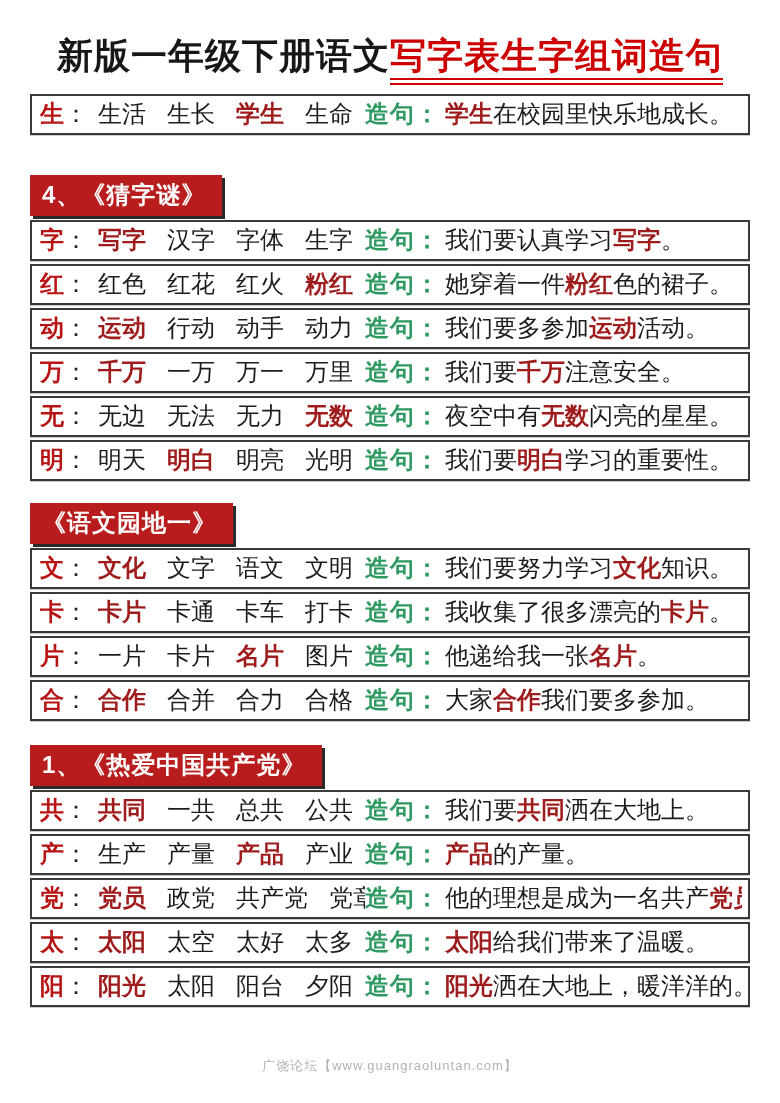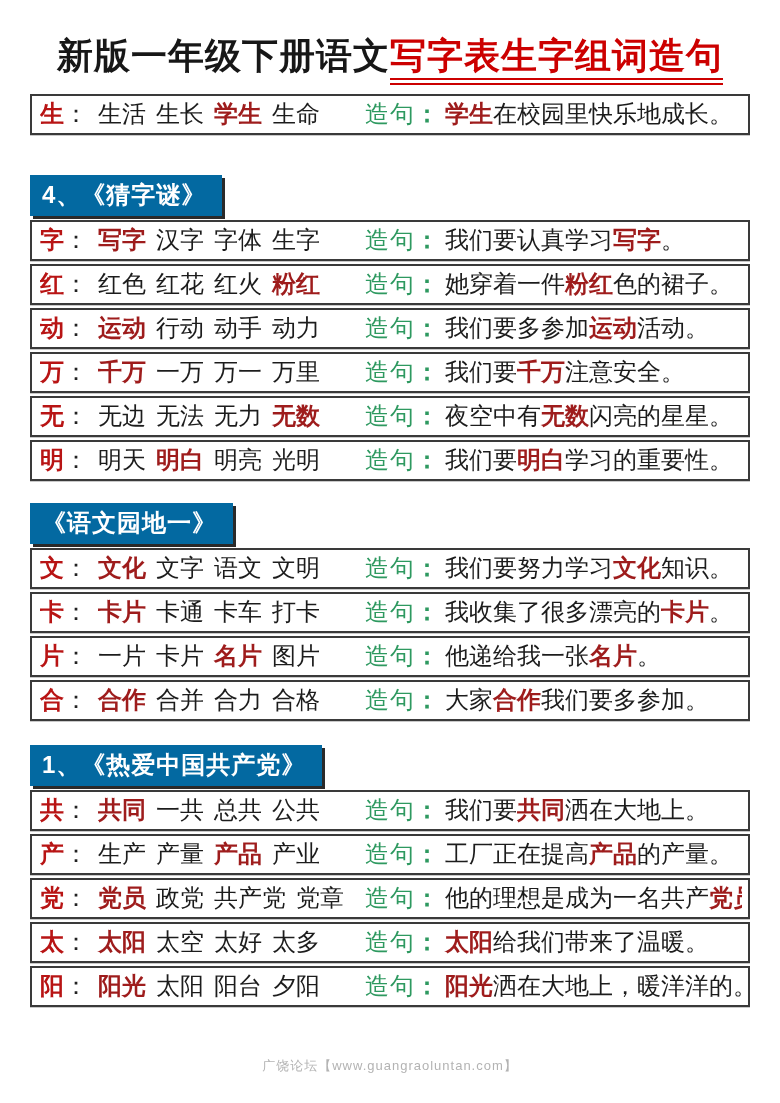--- a/index.html
+++ b/index.html
@@ -26,21 +26,21 @@
   .title .t-black { color: #171717; }
   .title .t-red {
     color: #cc0000;
     border-bottom: 7px double #cc0000;
     padding-bottom: 2px;
   }
 
   
   .sec-header {
     display: inline-block;
-    background: #0369a1;
+    background: #b91c1c;
     color: #ffffff;
     font-weight: bold;
     font-size: 24px;
     line-height: 1;
     padding: 8px 16px 9px 12px;
     box-shadow: 3px 3px 0 #2a2a2a;
     margin-bottom: 4px;
     letter-spacing: 1px;
     white-space: nowrap;
   }
@@ -65,30 +65,30 @@
   }
   .row .left {
     width: 325px;
     flex-shrink: 0;
     display: flex;
     align-items: center;
     overflow: hidden;
   }
   .headword { color: #b81414; font-weight: bold; }
   .h-colon { color: #222222; margin-right: 10px; }
-  .words { display: flex; gap: 10px; text-align: right; }
+  .words { display: flex; gap: 21px; text-align: right; }
   .word { color: #1c1c1c; }
   .word.red { color: #9e1c1c; font-weight: bold; }
   .row .right {
     flex: 1;
     overflow: hidden;
     display: flex;
     align-items: center;
   }
-  .zj-label { color: #2e9960; font-weight: normal; letter-spacing: 1px; }
+  .zj-label { color: #2e9960; font-weight: bold; letter-spacing: 1px; }
   .zj-colon { color: #2e9960; font-weight: bold; margin-right: 6px; }
   .seg { color: #1c1c1c; }
   .seg.red { color: #9e1c1c; font-weight: bold; }
 
   
   .footer {
     position: absolute;
     left: 0; right: 0;
     bottom: 8px;
     text-align: center;
@@ -343,21 +343,20 @@
             <span class="words">
               <span class="word">生产</span>
               <span class="word">产量</span>
               <span class="word red">产品</span>
               <span class="word">产业</span>
             </span>
           </span>
           <span class="right">
             <span class="zj-label">造句</span>
             <span class="zj-colon">：</span>
-            <span class="seg">工厂正在提高</span>
             <span class="seg red">产品</span>
             <span class="seg">的产量。</span>
           </span>
         </div><div class="row">
           <span class="left">
             <span class="headword">党</span>
             <span class="h-colon">：</span>
             <span class="words">
               <span class="word red">党员</span>
               <span class="word">政党</span>

